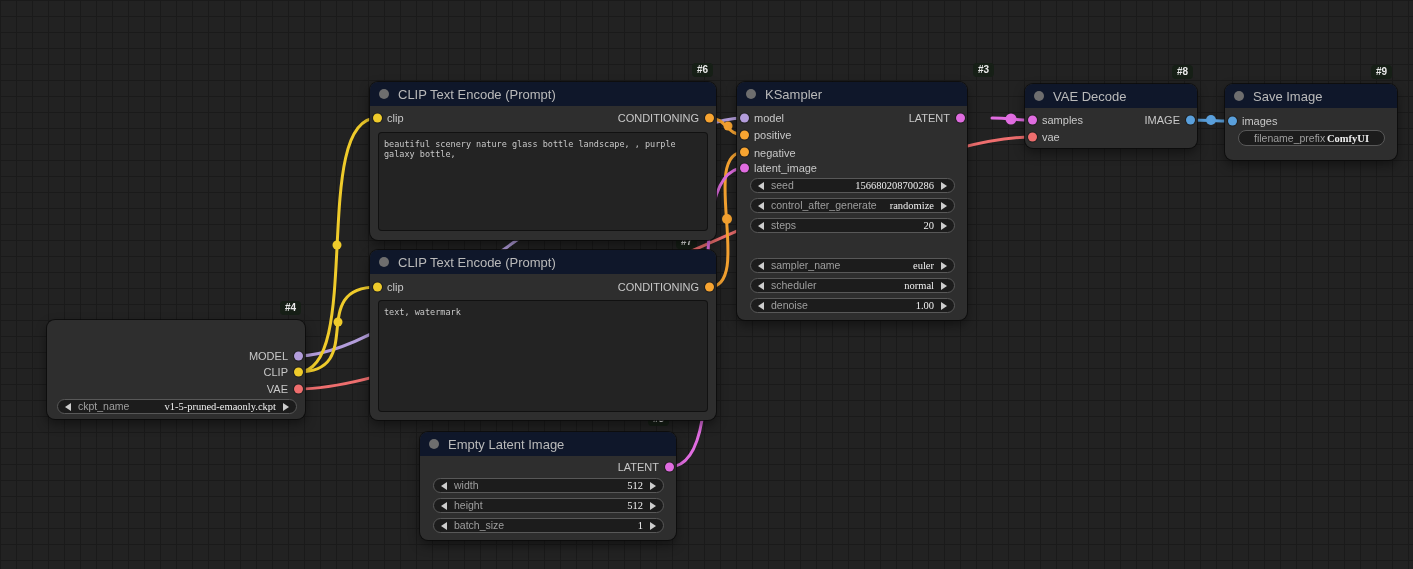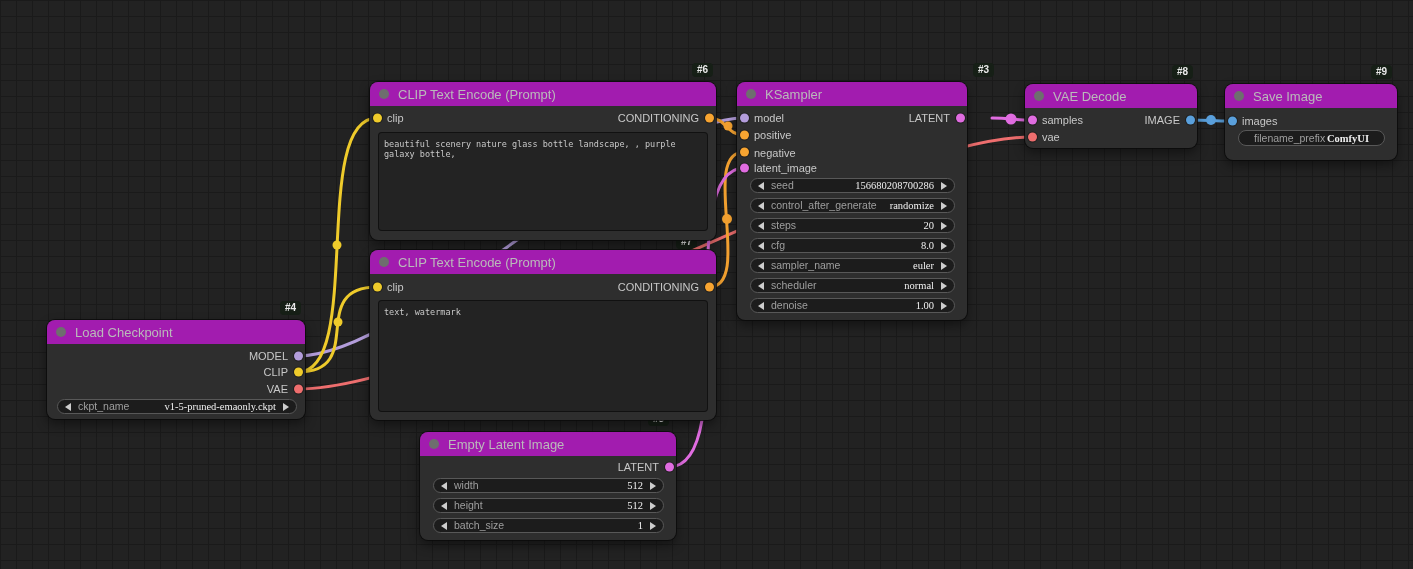--- a/index.html
+++ b/index.html
@@ -7,21 +7,21 @@
     position:relative;width:1413px;height:569px;overflow:hidden;
     background-color:#222222;
     background-image:
       linear-gradient(#1a1a1a 1px, transparent 1px),
       linear-gradient(90deg,#1a1a1a 1px, transparent 1px);
     background-size:16px 16px;
     font-family:"Liberation Sans",sans-serif;
   }
   .node{position:absolute;background:#2e2e2e;border-radius:8px;z-index:10;
         box-shadow:0 0 0 1px rgba(10,10,10,.8), 0 5px 12px rgba(0,0,0,.45);}
-  .titlebar{position:absolute;left:0;top:0;right:0;height:24px;background:#a21caf;
+  .titlebar{position:absolute;left:0;top:0;right:0;height:24px;background:#0f172a;
         border-radius:8px 8px 0 0;display:flex;align-items:center;padding-left:9px;gap:9px;}
   .tdot{width:10px;height:10px;border-radius:50%;background:#6e6e6e;flex:0 0 auto;}
   .title{font-size:13px;color:#bababa;white-space:nowrap;}
   .slot{position:absolute;height:14px;display:flex;align-items:center;z-index:2;}
   .slot.in{left:0;padding-left:17px;}
   .slot.out{right:0;padding-right:17px;}
   .slabel{font-size:11px;color:#c8c8c8;white-space:nowrap;}
   .pdot{position:absolute;top:50%;width:9px;height:9px;border-radius:50%;
         transform:translateY(-50%);box-shadow:0 0 0 1px rgba(0,0,0,.35);}
   .slot.in .pdot{left:2.5px;}
@@ -73,24 +73,20 @@
       <circle cx="337" cy="245" r="4.5" fill="#efcb2b"></circle>
       <circle cx="338" cy="322" r="4.5" fill="#efcb2b"></circle>
       <circle cx="728" cy="126" r="4.5" fill="#f7a431"></circle>
       <circle cx="727" cy="219" r="5" fill="#f7a431"></circle>
       <circle cx="1011" cy="119" r="5.5" fill="#e06ce0"></circle>
       <circle cx="1211" cy="120" r="5" fill="#5aa0dc"></circle>
     </g>
   </svg>
 
   <div class="node" style="left:47px;top:320px;width:258px;height:99px;">
-    <div class="titlebar">
-      <span class="tdot"></span>
-      <span class="title">Load Checkpoint</span>
-    </div>
     <div class="slot out" style="top:29px;">
       <span class="slabel">MODEL</span>
       <span class="pdot c-model"></span>
     </div>
     <div class="slot out" style="top:45px;">
       <span class="slabel">CLIP</span>
       <span class="pdot c-clip"></span>
     </div>
     <div class="slot out" style="top:62px;">
       <span class="slabel">VAE</span>
@@ -201,26 +197,20 @@
       <span class="wlabel">control_after_generate</span>
       <span class="wvalue">randomize</span>
       <span class="arr r"></span>
     </div>
     <div class="widget" style="left:13px;right:12px;top:136px;">
       <span class="arr l"></span>
       <span class="wlabel">steps</span>
       <span class="wvalue">20</span>
       <span class="arr r"></span>
     </div>
-    <div class="widget" style="left:13px;right:12px;top:156px;">
-      <span class="arr l"></span>
-      <span class="wlabel">cfg</span>
-      <span class="wvalue">8.0</span>
-      <span class="arr r"></span>
-    </div>
     <div class="widget" style="left:13px;right:12px;top:176px;">
       <span class="arr l"></span>
       <span class="wlabel">sampler_name</span>
       <span class="wvalue">euler</span>
       <span class="arr r"></span>
     </div>
     <div class="widget" style="left:13px;right:12px;top:196px;">
       <span class="arr l"></span>
       <span class="wlabel">scheduler</span>
       <span class="wvalue">normal</span>

